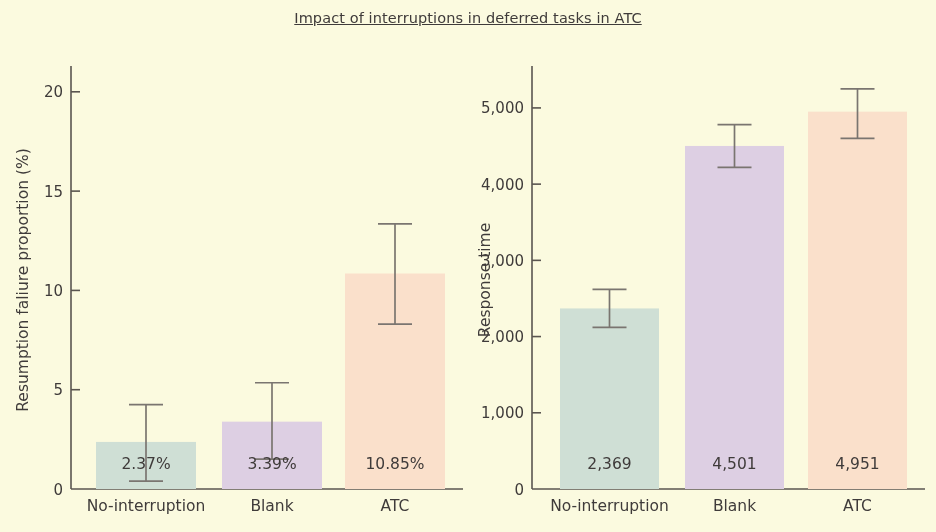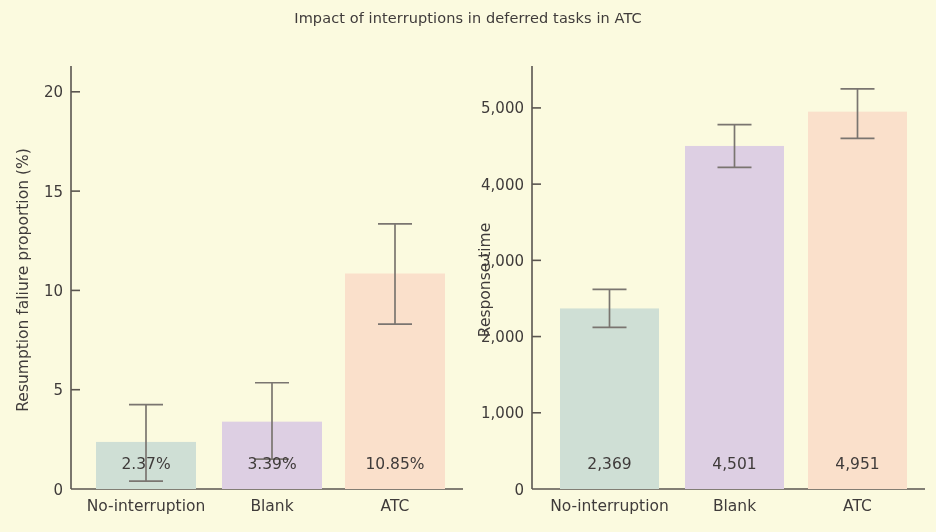--- a/index.html
+++ b/index.html
@@ -22,20 +22,21 @@
   }
   #chart-title {
     position: absolute;
     top: 10px;
     left: 0;
     width: 936px;
     text-align: center;
     font-size: 14.5px;
     color: #3f3b3a;
     letter-spacing: 0.1px;
+    text-decoration: underline;
   }
   .panel {
     position: absolute;
     top: 0;
     height: 532px;
   }
   #panel-left  { left: 0px;   width: 468px; }
   #panel-right { left: 468px; width: 468px; }
 
   .plot-svg {

